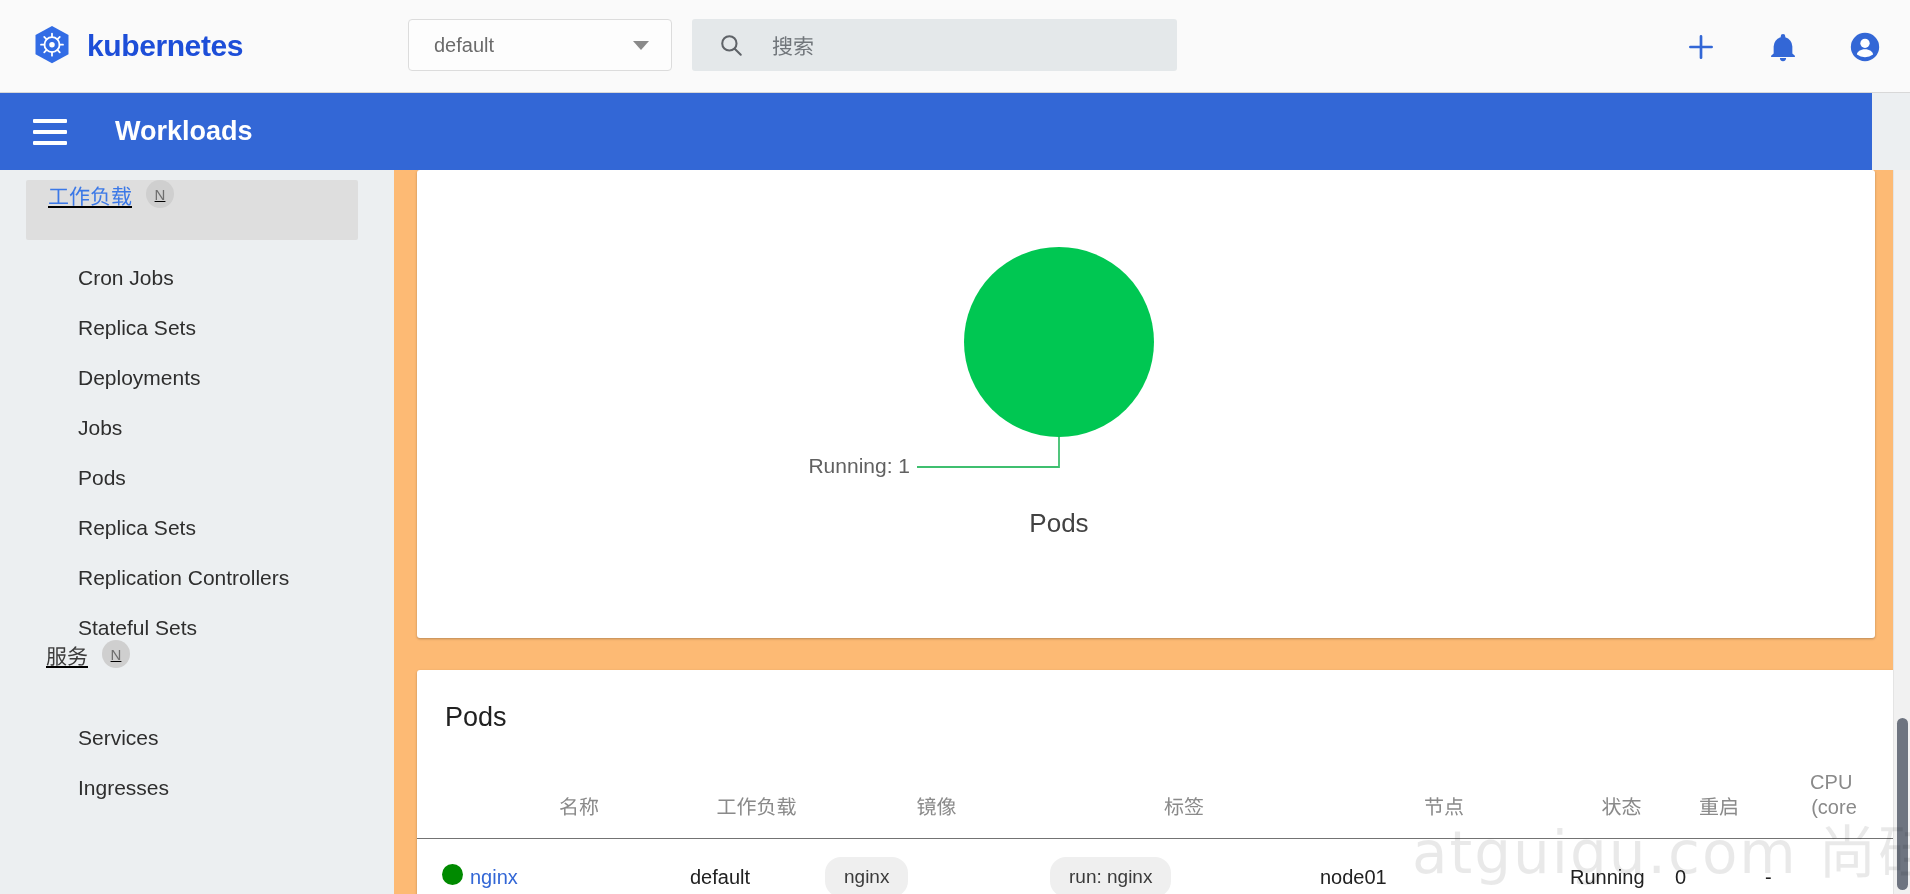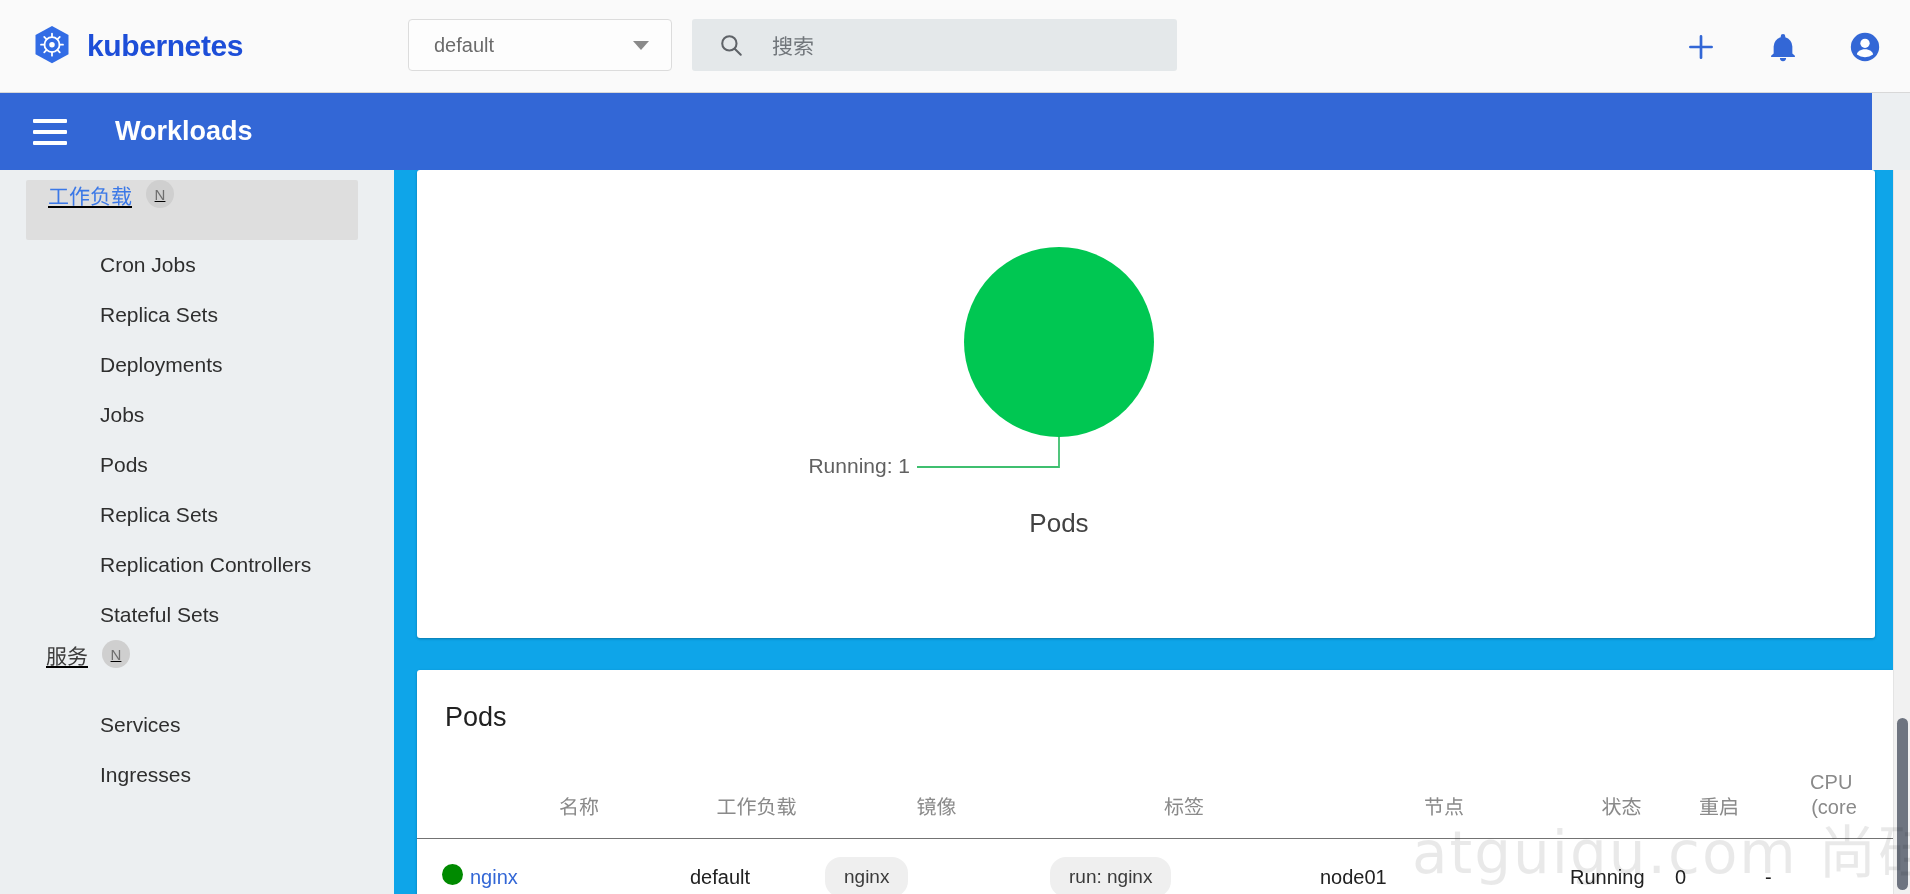--- a/index.html
+++ b/index.html
@@ -151,35 +151,35 @@
     color: #6e6e6e;
     font-size: 15px;
     display: inline-flex;
     align-items: center;
     justify-content: center;
     margin-left: 14px;
   }
   .nav-item {
     height: 50px;
     display: flex;
-    align-items: center;
-    padding-left: 100px;
+    align-items: flex-end;
+    padding-left: 78px;
     font-size: 21px;
     color: #2e2e2e;
     cursor: pointer;
     white-space: nowrap;
   }
   .nav-spacer { height: 10px; }
 
   
   .content {
     position: absolute;
     left: 394px; top: 170px;
     width: 1516px; height: 724px;
-    background: #0ea5e9;
+    background: #fdba74;
     overflow: hidden;
   }
 
   .card {
     position: absolute;
     background: #ffffff;
     border-radius: 3px;
     box-shadow: 0 1px 3px rgba(0,0,0,0.16), 0 1px 2px rgba(0,0,0,0.12);
   }
   .card-chart {

